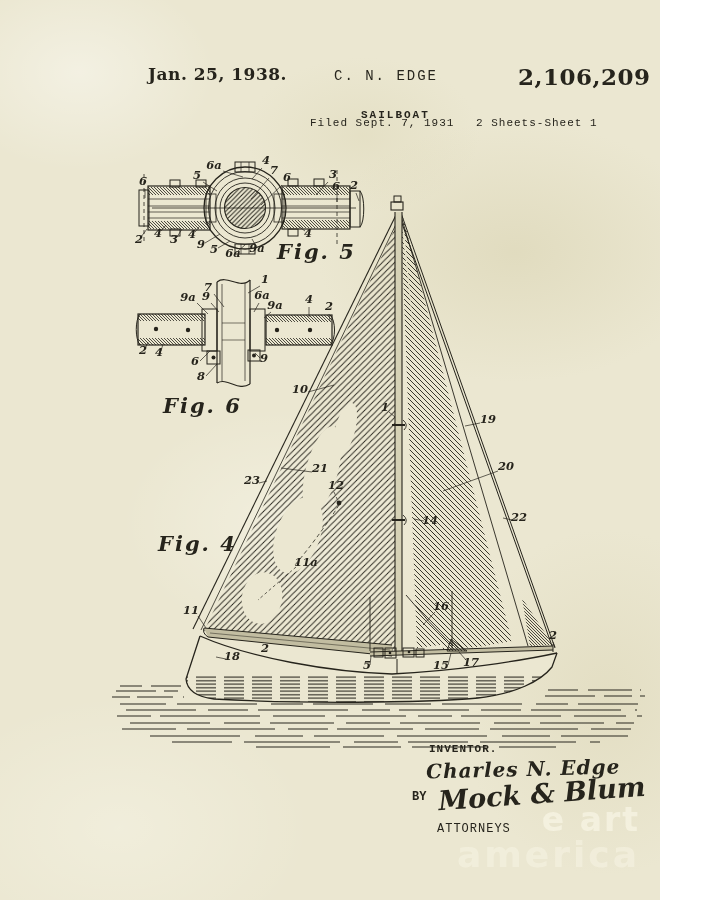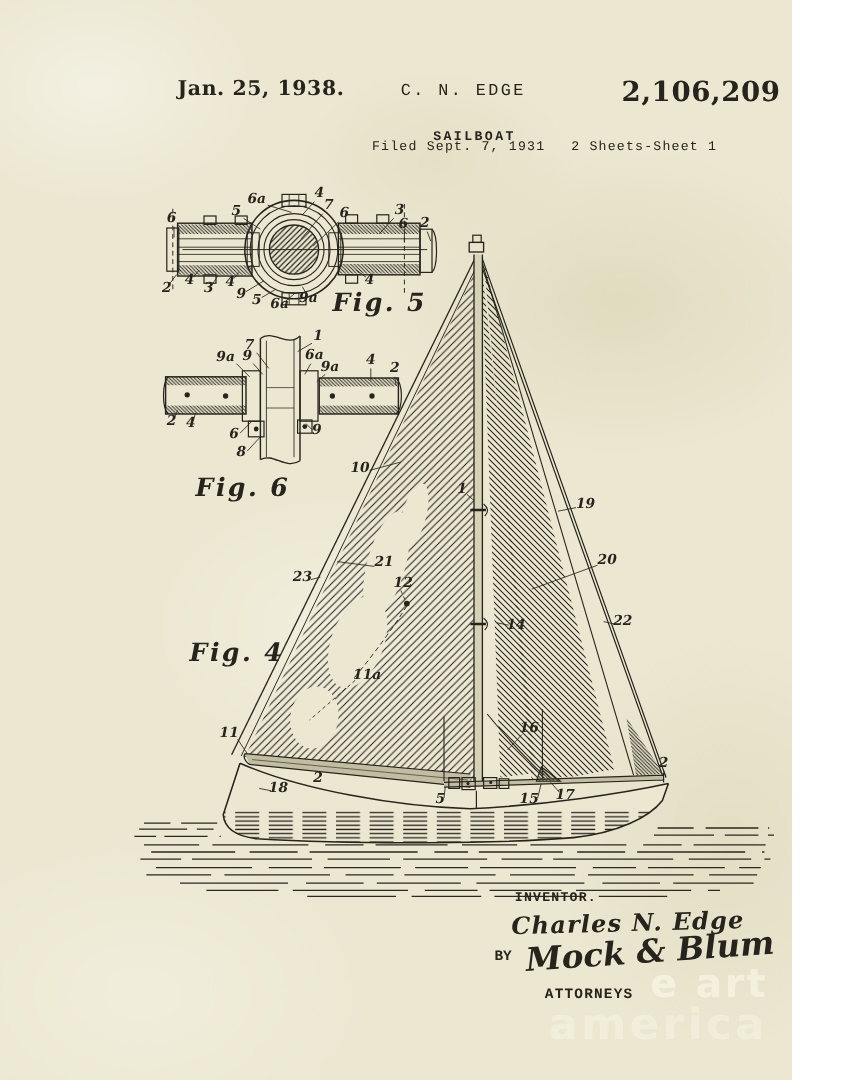--- a/index.html
+++ b/index.html
@@ -21,21 +21,21 @@
   .hdr-num{left:518px;top:63px;font-family:"DejaVu Serif",serif;font-weight:bold;font-size:23px;letter-spacing:.5px;}
   .hdr-title{left:361px;top:97px;font-weight:bold;font-size:11px;letter-spacing:2px;margin-top:12px;}
   .hdr-filed{left:310px;top:117px;font-size:11px;letter-spacing:1px;}
   .hdr-sheet{left:476px;top:117px;font-size:11px;letter-spacing:1px;}
   .inv-label{left:429px;top:743px;font-weight:bold;font-size:11px;letter-spacing:1px;}
   .inv-sig{left:426px;top:757px;font-family:"DejaVu Serif",serif;font-style:italic;font-weight:bold;
            font-size:20px;letter-spacing:1px;transform:rotate(-1.5deg);}
   .by-label{left:412px;top:790px;font-weight:bold;font-size:12px;}
   .atty-sig{left:438px;top:778px;font-family:"DejaVu Serif",serif;font-style:italic;font-weight:bold;
             font-size:27px;transform:rotate(-4deg);}
-  .atty-label{left:454px;top:822px;font-weight:bold;font-size:12px;letter-spacing:1px;}
+  .atty-label{left:437px;top:822px;font-weight:normal;font-size:12px;letter-spacing:1px;}
   .watermark{right:20px;bottom:28px;text-align:right;color:#fffdf0;
              font-family:"DejaVu Sans",sans-serif;font-weight:bold;line-height:.98;}
   .wm1{font-size:33px;opacity:.50;letter-spacing:2px;}
   .wm2{font-size:36px;opacity:.34;letter-spacing:3px;}
   svg.art{position:absolute;left:0;top:0;}
   .plabel{font:italic 600 11.5px "DejaVu Serif",serif;fill:#26241c;text-anchor:middle;}
   .figtitle{font:italic 700 21px "DejaVu Serif",serif;fill:#26241c;letter-spacing:2px;}
   .leader{stroke:#26241c;stroke-width:.7;fill:none;}
   .dash{stroke-dasharray:3 2.5;}
   .ink{stroke:#26241c;fill:none;}

